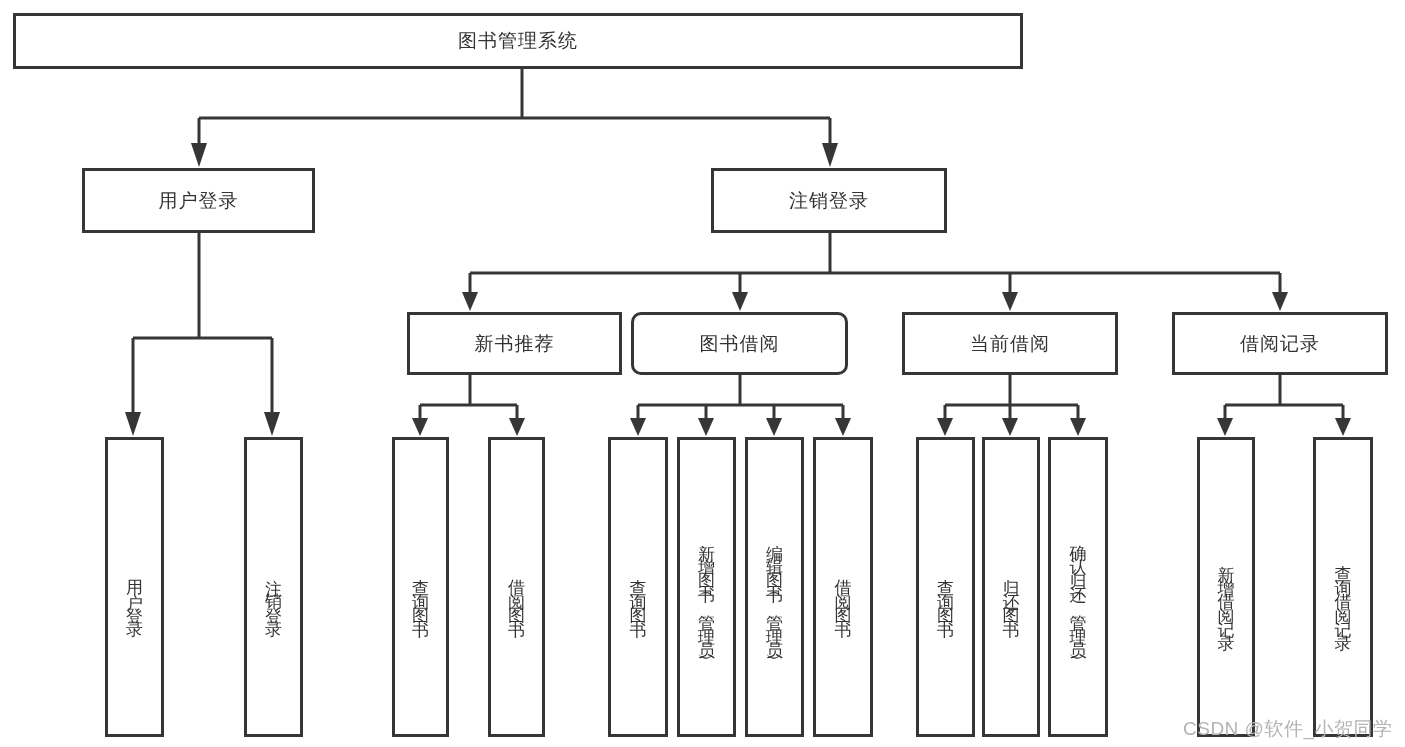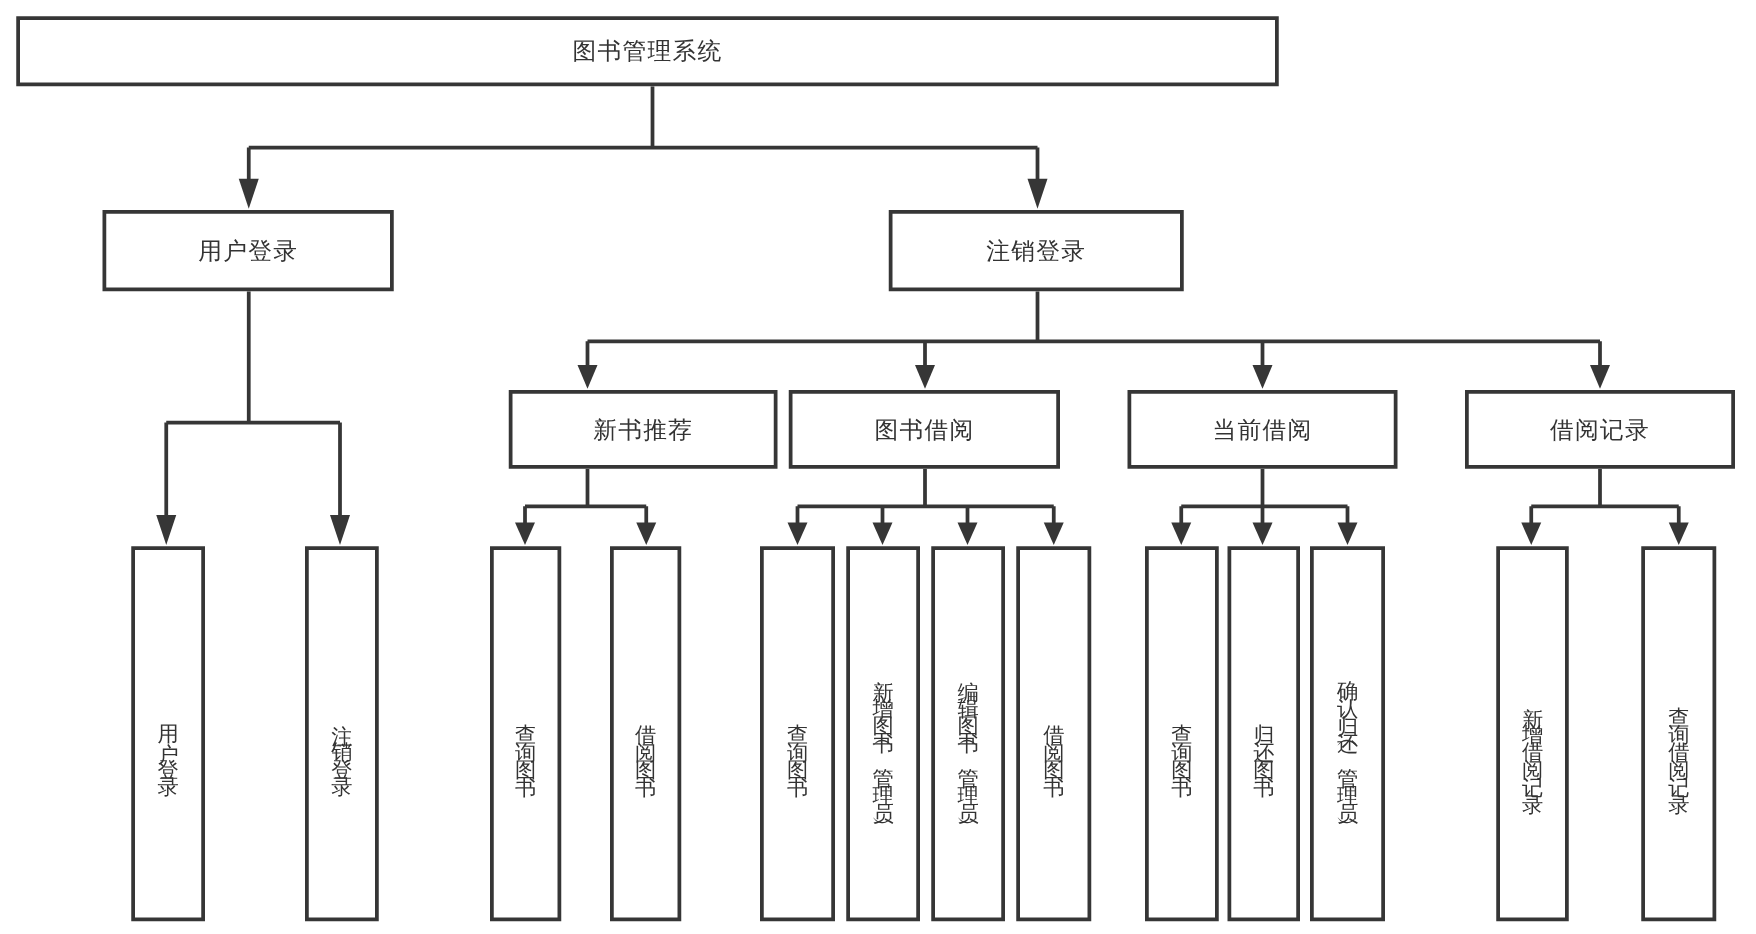--- a/index.html
+++ b/index.html
@@ -102,21 +102,21 @@
   <div class="box h" style="left:82px;top:168px;width:233px;height:65px;">
     <span>用户登录</span>
   </div>
   <div class="box h" style="left:711px;top:168px;width:236px;height:65px;">
     <span>注销登录</span>
   </div>
 
   <div class="box h" style="left:363px;top:312px;width:215px;height:63px;margin-left:44px;">
     <span>新书推荐</span>
   </div>
-  <div class="box h" style="left:631px;top:312px;width:217px;height:63px;">
+  <div class="box h" style="left:631px;top:312px;width:217px;height:63px;border-radius:10px;">
     <span>图书借阅</span>
   </div>
   <div class="box h" style="left:902px;top:312px;width:216px;height:63px;">
     <span>当前借阅</span>
   </div>
   <div class="box h" style="left:1172px;top:312px;width:216px;height:63px;">
     <span>借阅记录</span>
   </div>
 
   <div class="box v" style="left:105px;top:437px;width:59px;height:300px;">
@@ -156,14 +156,15 @@
     <span>确认归还（管理员）</span>
   </div>
 
   <div class="box v" style="left:1197px;top:437px;width:58px;height:300px;">
     <span>新增借阅记录</span>
   </div>
   <div class="box v" style="left:1313px;top:437px;width:60px;height:300px;">
     <span>查询借阅记录</span>
   </div>
 
+  <div class="watermark">CSDN @软件_小贺同学</div>
 
 </div>
 
 </body></html>

